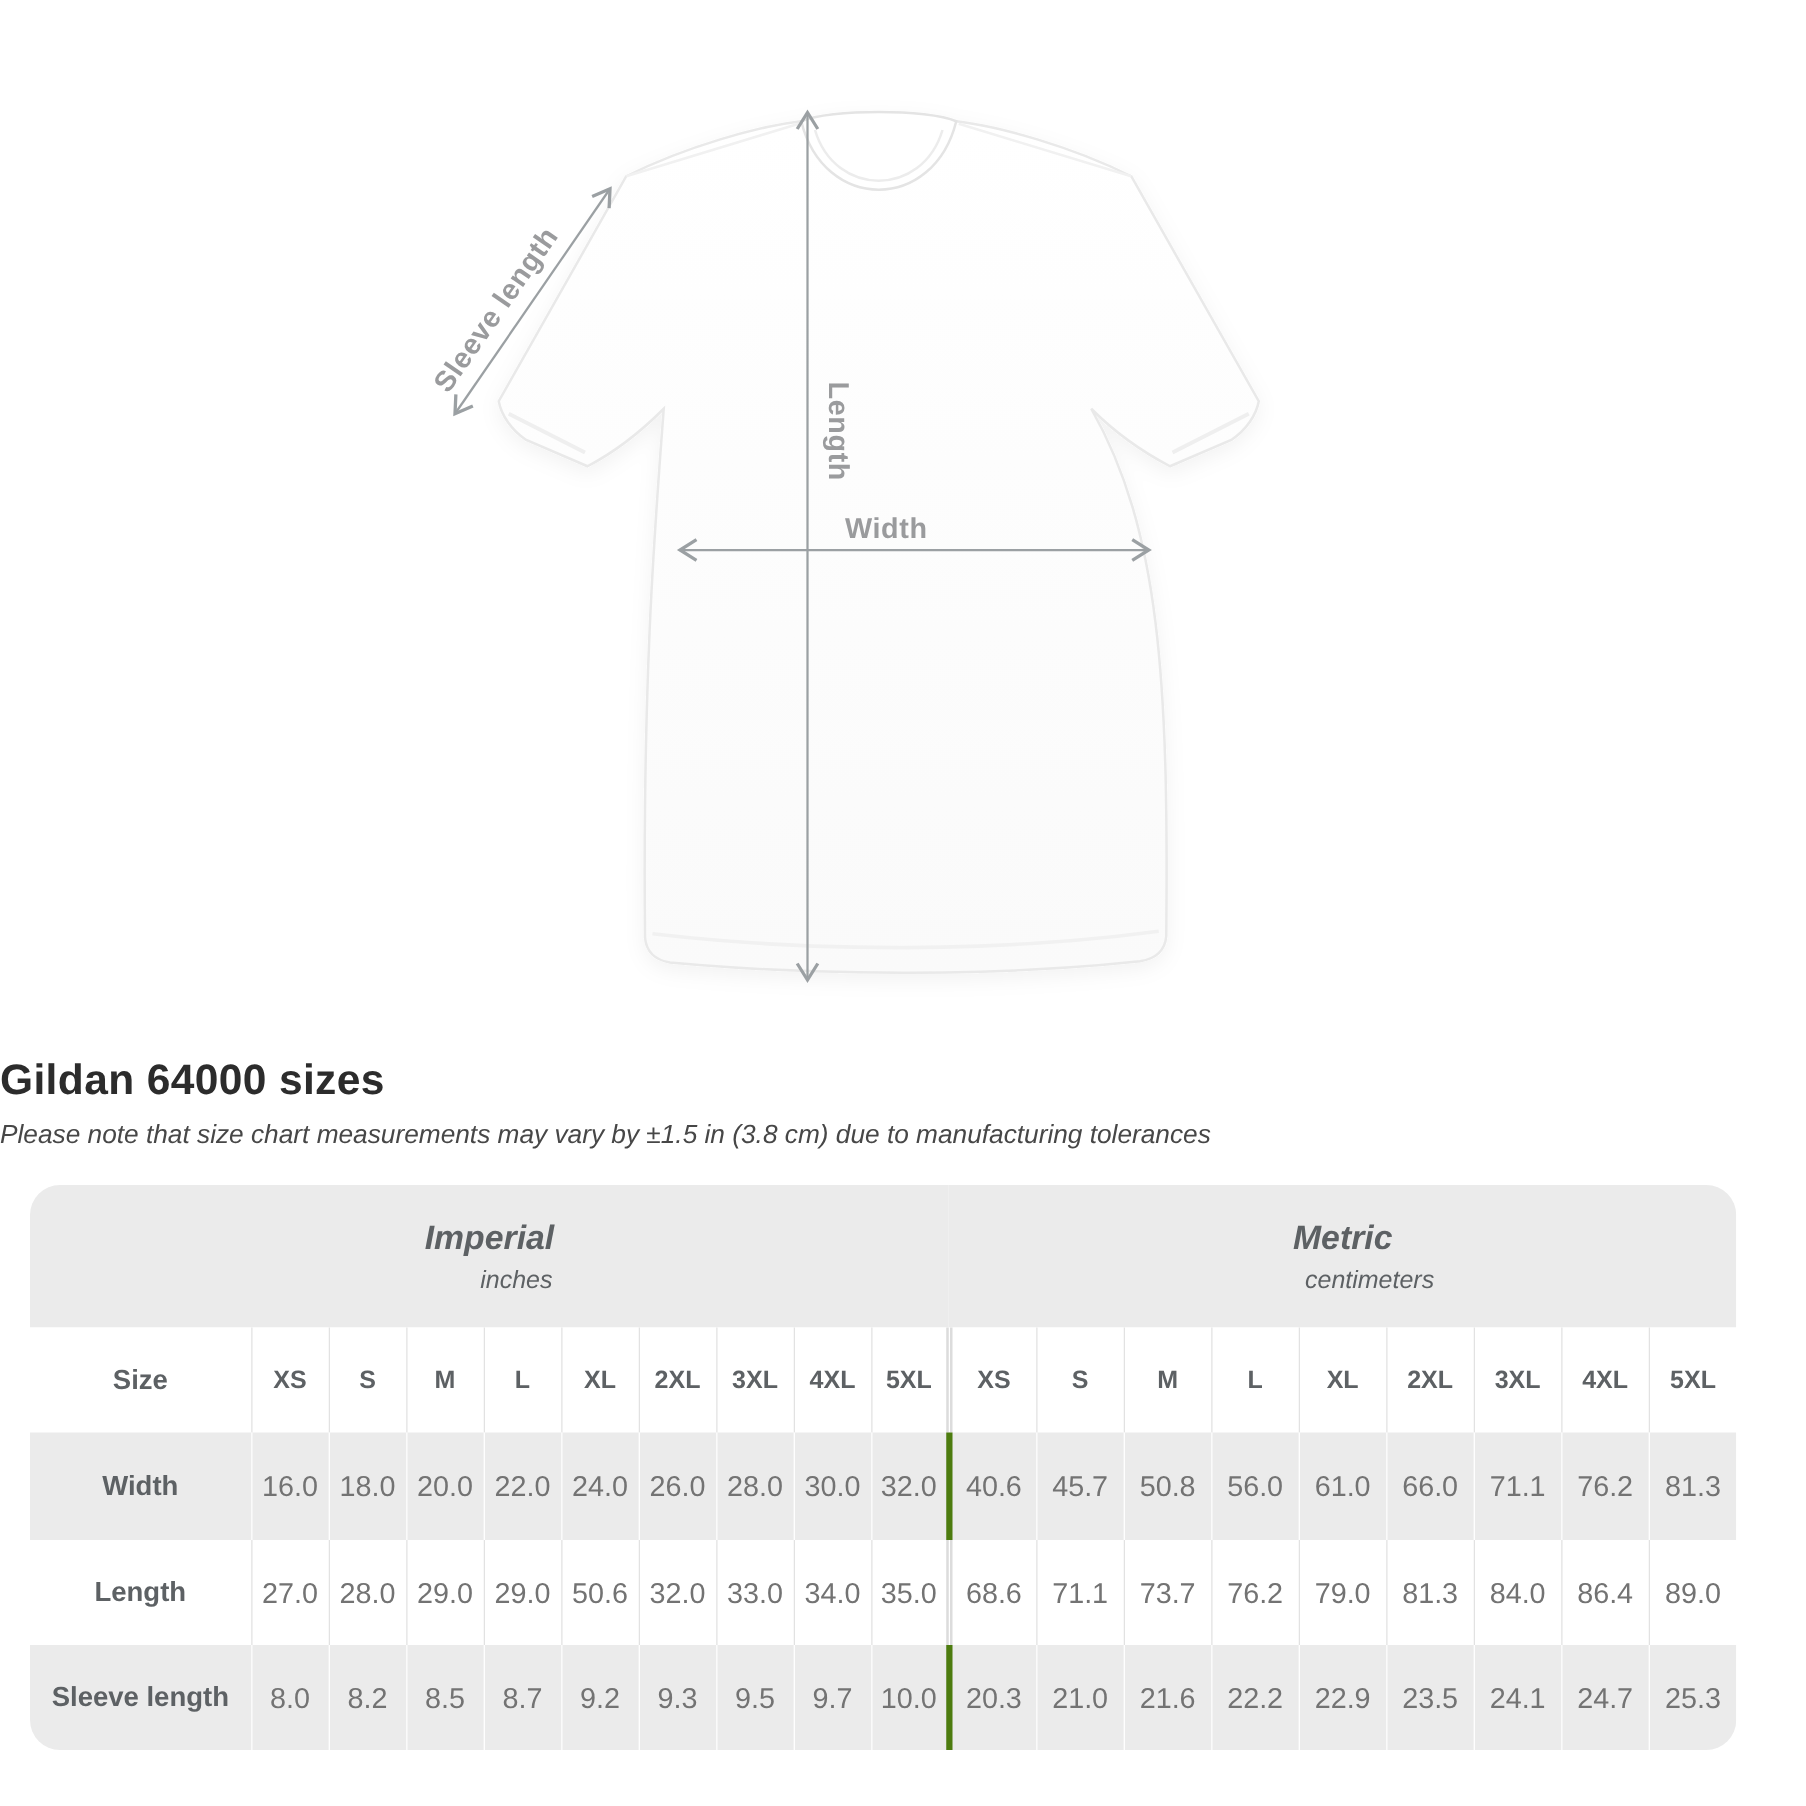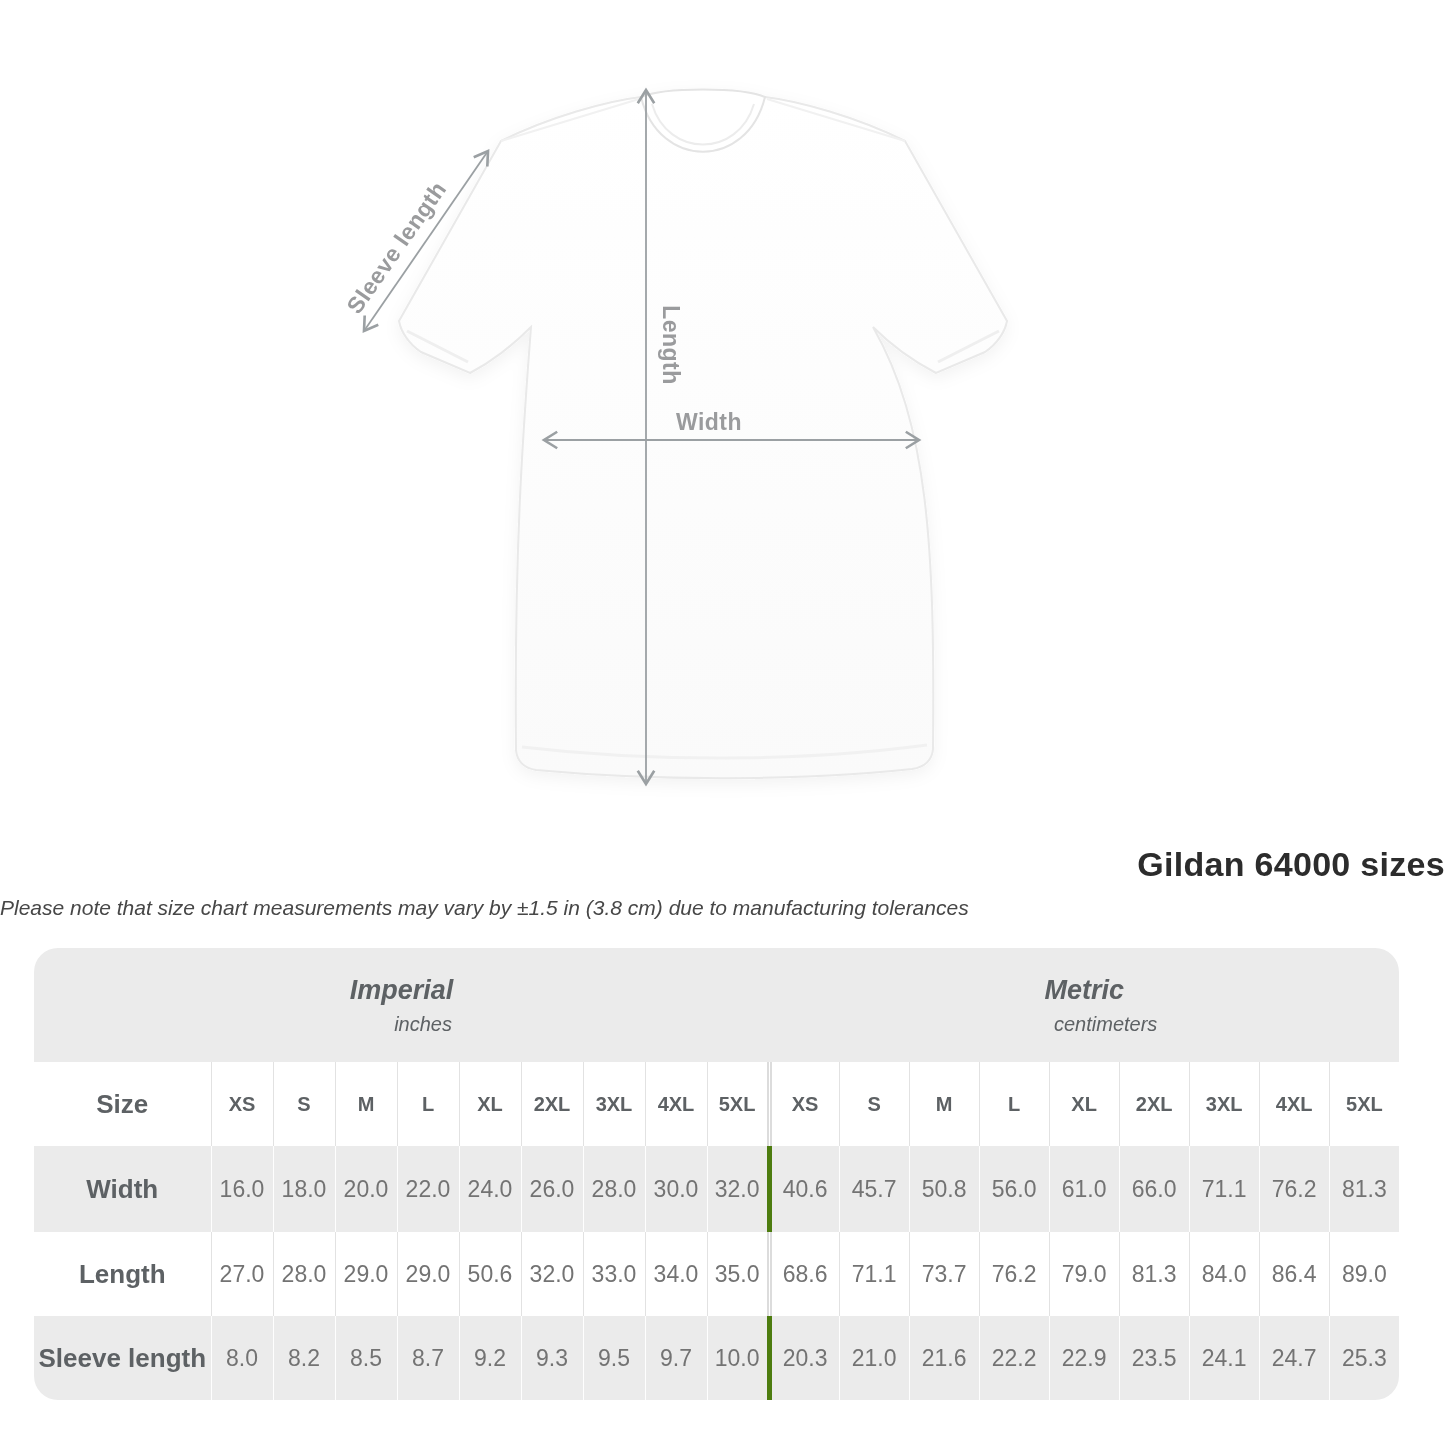--- a/index.html
+++ b/index.html
@@ -3,47 +3,47 @@
 <meta charset="utf-8">
 <style>
   html,body{margin:0;padding:0;background:#fff;}
   body{width:1445px;height:1445px;position:relative;font-family:"Liberation Sans","DejaVu Sans",sans-serif;}
   .page{position:absolute;inset:0;background:#fff;overflow:hidden;}
 
   
   .diagram{position:absolute;left:0;top:0;width:1445px;height:835px;}
 
   
-  .title{position:absolute;left:0;top:845px;width:1445px;text-align:right;
+  .title{position:absolute;left:0;top:845px;width:1445px;text-align:left;
          font-size:34px;font-weight:bold;color:#2c2c2c;letter-spacing:.3px;}
   .subtitle{position:absolute;left:0;top:896px;width:1445px;
          font-size:21px;font-style:italic;color:#474747;}
 
   
-  .table-wrap{position:absolute;left:34px;top:948px;width:1365px;height:452px;
+  .table-wrap{position:absolute;left:24px;top:948px;width:1365px;height:452px;
               border-radius:24px;overflow:hidden;background:#fff;}
   table.t{width:100%;height:100%;border-collapse:collapse;table-layout:fixed;}
   .t th,.t td{padding:0;text-align:center;vertical-align:middle;border:0 solid transparent;}
 
   tr.band-row th{background:#ebebeb;height:114px;}
   .band-label{font-size:27px;font-weight:bold;font-style:italic;color:#5d6164;line-height:1.25;}
   .band-unit{font-size:20px;font-style:italic;font-weight:400;color:#5d6164;margin-top:6px;padding-left:43px;}
 
   tr.size-row{height:84px;}
   tr.data-row{height:84px;}
   tr.data-row.first{height:86px;}
 
   tr.r-white > *{background:#ffffff;}
   tr.r-gray  > *{background:#ebebeb;}
   tr.r-white > *:not(:first-child){border-left:1px solid #e2e2e2;}
   tr.r-gray  > *:not(:first-child){border-left:1px solid rgba(255,255,255,.92);}
   tr.r-white > .metric-start{border-left:5px double #dcdcdc;}
   tr.r-gray  > .metric-start{border-left:5px solid #4d7c0f;}
 
-  .c-label{font-size:26px;font-weight:bold;color:#5d6164;}
+  .c-label{font-size:22px;font-weight:bold;color:#5d6164;}
   .c-size{font-size:20px;font-weight:bold;color:#5d6164;margin-top:32px;}
   td.c-val{font-size:23px;font-weight:400;color:#737373;}
 </style>
 </head>
 <body>
 
 <div class="page">
 
   <svg class="diagram" viewBox="0 0 1445 835" xmlns="http://www.w3.org/2000/svg">
     <defs>

